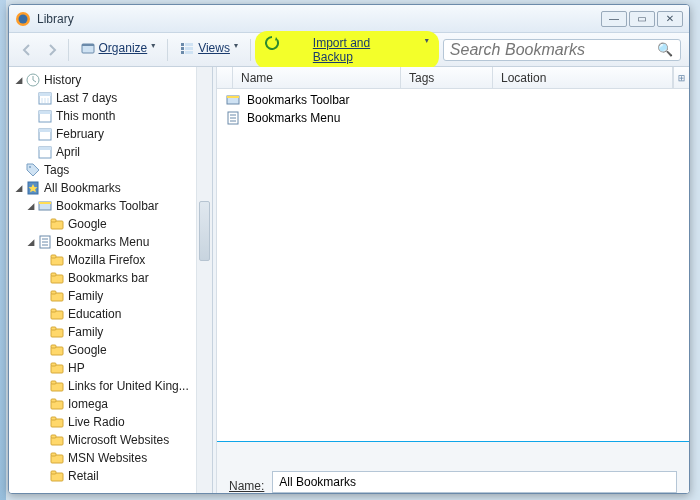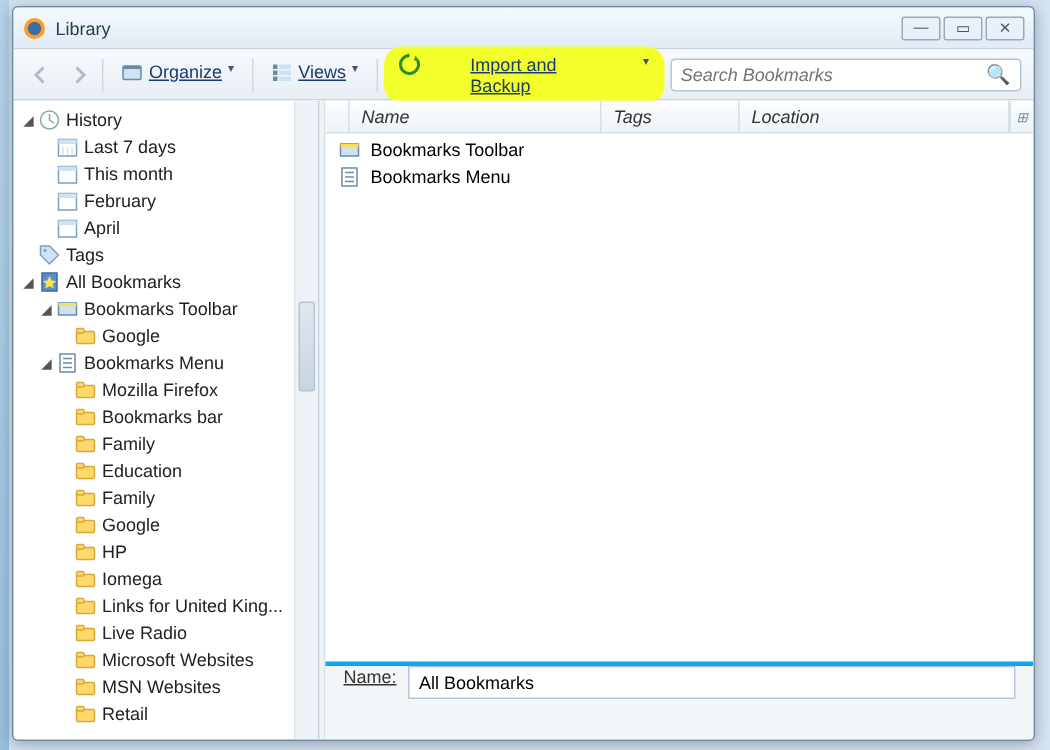--- a/index.html
+++ b/index.html
@@ -10,38 +10,38 @@
 .titlebar .title { color: #2a3b4c; flex: 1; }
 .titlebar .win-btns { display: flex; gap: 2px; }
 .titlebar .win-btn { width: 26px; height: 16px; border: 1px solid #9ab; background: #e9f1f8; border-radius: 2px; display:flex; align-items:center; justify-content:center; color:#456; font-size:10px; }
 .toolbar { height: 34px; background: linear-gradient(#f7fafd,#e8eef5); border-bottom: 1px solid #c6d2de; display: flex; align-items: center; padding: 0 8px; gap: 6px; }
 .nav-btn { width: 22px; height: 22px; border-radius: 3px; display:flex; align-items:center; justify-content:center; color:#678; opacity:0.55; }
 .tb-sep { width:1px; height:22px; background:#cfd9e2; }
 .tb-btn { display:flex; gap:4px; padding:3px 6px; border-radius:3px; color:#1a3b6d; }
 .tb-btn .caret { font-size:8px; color:#5a7; color:#456; }
 .highlight { background: #f3ff2a; border-radius: 10px; padding: 3px 8px; box-shadow: 0 0 0 2px #f3ff2a; gap: 34px; }
 .search-wrap { margin-left:auto; display:flex; align-items:center; background:#fff; border:1px solid #b5c6d6; border-radius:3px; padding:2px 6px; width:260px; height:22px; }
-.search-wrap input { border:none; outline:none; flex:1; font-style:italic; color:#000000; font-size:12px; }
+.search-wrap input { border:none; outline:none; flex:1; font-style:italic; color:#000000; font-size:16px; }
 .search-wrap .mag { color:#3b6ea5; font-size:13px; }
 .body { flex:1; display:flex; overflow:hidden; }
 .sidebar { width:204px; border-right:1px solid #c6d2de; background:#fff; overflow-y:auto; position:relative; }
 .splitter { width:4px; background:#eef3f8; border-right:1px solid #d6dee6; cursor:col-resize; }
 .tree { padding:4px 0 4px 4px; }
 .tree-row { display:flex; align-items:center; height:18px; padding-right:4px; white-space:nowrap; overflow:hidden; text-overflow:ellipsis; }
 .tree-row .tw { width:12px; text-align:center; color:#555; font-size:9px; }
 .tree-row .ic { width:16px; height:16px; display:inline-flex; align-items:center; justify-content:center; margin-right:3px; }
 .tree-row .lbl { color:#222; }
 .folder-ic svg rect { fill:#ffd86b; stroke:#d6a93a; }
 .main { flex:1; display:flex; flex-direction:column; background:#fff; }
-.col-head { height:22px; border-bottom:1px solid #d6dee6; display:flex; align-items:center; background:linear-gradient(#fcfdff,#eef3f8);font-style:italic; }
+.col-head { height:22px; border-bottom:1px solid #d6dee6; display:flex; align-items:center; background:linear-gradient(#fcfdff,#eef3f8); }
 .col-head .col { padding:0 8px; border-right:1px solid #d6dee6; height:100%; display:flex; align-items:center; color:#333; }
 .list { flex:1; overflow:auto; padding:2px 0; }
 .list-row { display:flex; align-items:center; height:18px; padding-left:8px; gap:6px; }
 .list-row .ic { width:16px; height:16px; display:inline-flex; align-items:center; justify-content:center; }
-.detail { height:52px; border-top:3px solid #0ea5e9; background:#f3f6f9; display:flex; align-items:flex-start; padding:0 12px; gap:8px; }
+.detail { height:52px; border-top:1px solid #0ea5e9; background:#f3f6f9; display:flex; align-items:flex-end; padding:0 12px; gap:8px; }
 .detail label { text-decoration: underline; color:#333; }
 .detail input { flex:1; border:1px solid #b5c6d6; padding:3px 6px; background:#fff; height:22px; }
 .scrollbar-v { position:absolute; right:0; top:0; bottom:0; width:16px; background:#eef2f6; border-left:1px solid #dde4ea; }
 .thumb { position:absolute; left:2px; right:2px; background:linear-gradient(#e0e8ef,#c8d4df); border:1px solid #b6c4d1; border-radius:2px; }
 .left-edge { position:absolute; left:0; top:0; bottom:0; width:6px; background: linear-gradient(#a3c7e6, #6fa5cf); opacity:0.6; }
 </style>
 </head>
 <body>
 <div class="left-edge"></div>
 
@@ -281,30 +281,30 @@
             </span>
             <span class="lbl">HP</span>
           </div>
         <div class="tree-row" style="padding-left:36px">
             <span class="ic folder-ic">
               <svg width="14" height="14" viewBox="0 0 14 14">
                 <rect x="1" y="4" width="12" height="8" rx="1"></rect>
                 <rect x="1" y="2" width="5" height="3" rx="1"></rect>
               </svg>
             </span>
+            <span class="lbl">Links for United King...</span>
+          </div>
+        <div class="tree-row" style="padding-left:36px">
+            <span class="ic folder-ic">
+              <svg width="14" height="14" viewBox="0 0 14 14">
+                <rect x="1" y="4" width="12" height="8" rx="1"></rect>
+                <rect x="1" y="2" width="5" height="3" rx="1"></rect>
+              </svg>
+            </span>
             <span class="lbl">Iomega</span>
-          </div>
-        <div class="tree-row" style="padding-left:36px">
-            <span class="ic folder-ic">
-              <svg width="14" height="14" viewBox="0 0 14 14">
-                <rect x="1" y="4" width="12" height="8" rx="1"></rect>
-                <rect x="1" y="2" width="5" height="3" rx="1"></rect>
-              </svg>
-            </span>
-            <span class="lbl">Links for United King...</span>
           </div>
         <div class="tree-row" style="padding-left:36px">
             <span class="ic folder-ic">
               <svg width="14" height="14" viewBox="0 0 14 14">
                 <rect x="1" y="4" width="12" height="8" rx="1"></rect>
                 <rect x="1" y="2" width="5" height="3" rx="1"></rect>
               </svg>
             </span>
             <span class="lbl">Live Radio</span>
           </div>

